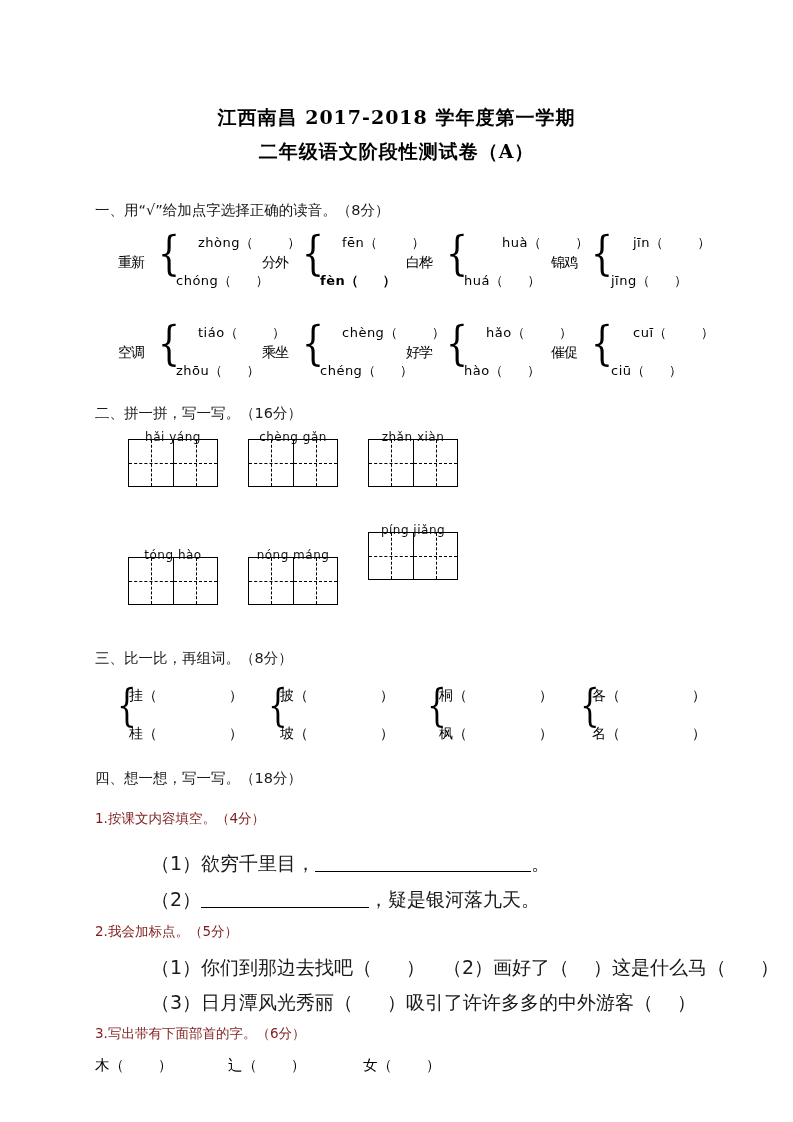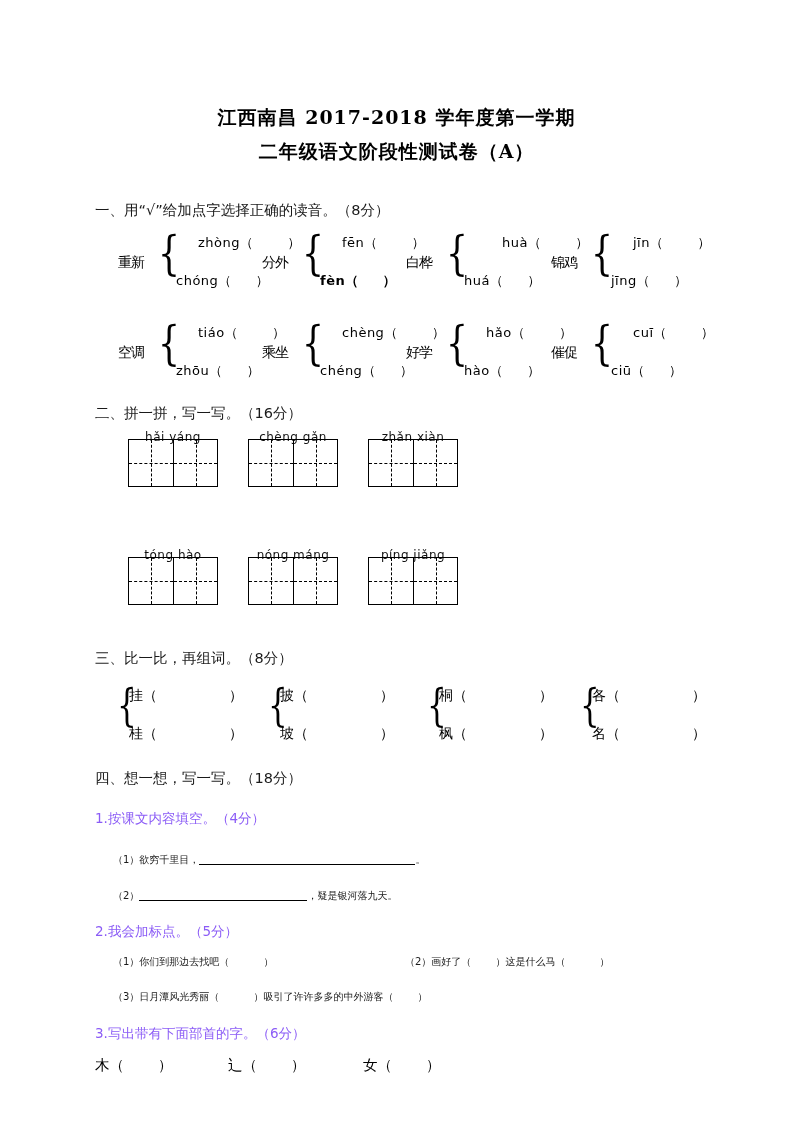--- a/index.html
+++ b/index.html
@@ -45,27 +45,28 @@
     position: absolute;
     font-size: 14.5px;
     font-weight: 500;
     white-space: nowrap;
     color: #1a1a1a;
   }
   .sub-heading {
     position: absolute;
     font-size: 13.5px;
     white-space: nowrap;
-    color: #8b5cf6;
+    color: #7f1d1d;
   }
   .qline {
     position: absolute;
-    font-size: 10px;
+    font-size: 19px;
     white-space: nowrap;
     color: #1a1a1a;
+    margin-left: 38px;
   }
 
   
   .pygroup {
     position: absolute;
     height: 70px;
   }
   .py-word {
     position: absolute;
     left: 0;
@@ -293,21 +294,21 @@
       <div class="tzg-cell"></div>
     </div>
   </div>
   <div class="tzg-wrap" style="left:248px; top:557px; width:90px; height:38px;">
     <div class="tzg-pinyin">nóng máng</div>
     <div class="tzg">
       <div class="tzg-cell"></div>
       <div class="tzg-cell"></div>
     </div>
   </div>
-  <div class="tzg-wrap" style="left:368px; top:557px; width:90px; height:36px;">
+  <div class="tzg-wrap" style="left:368px; top:532px; width:90px; height:36px;">
     <div class="tzg-pinyin">píng  jiǎng</div>
     <div class="tzg">
       <div class="tzg-cell"></div>
       <div class="tzg-cell"></div>
     </div>
   </div>
 
   <div class="sec-heading" style="left:95px; top:649px;">三、比一比，再组词。（8分）</div>
 
   <div class="cmpgroup" style="left:117px; top:685px; width:150px;">

